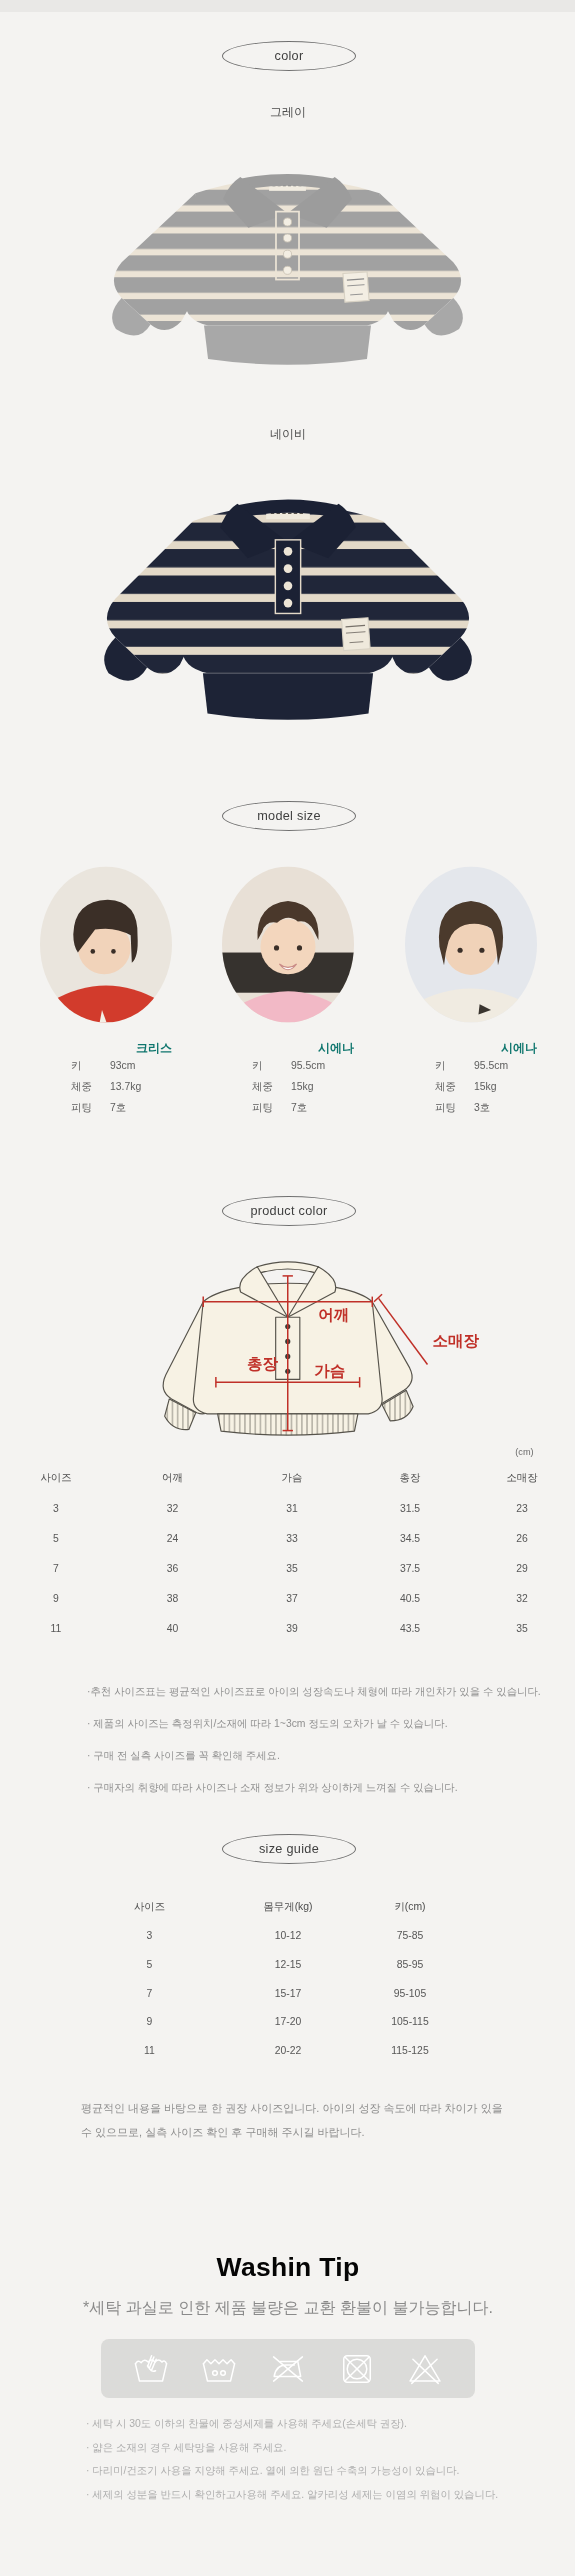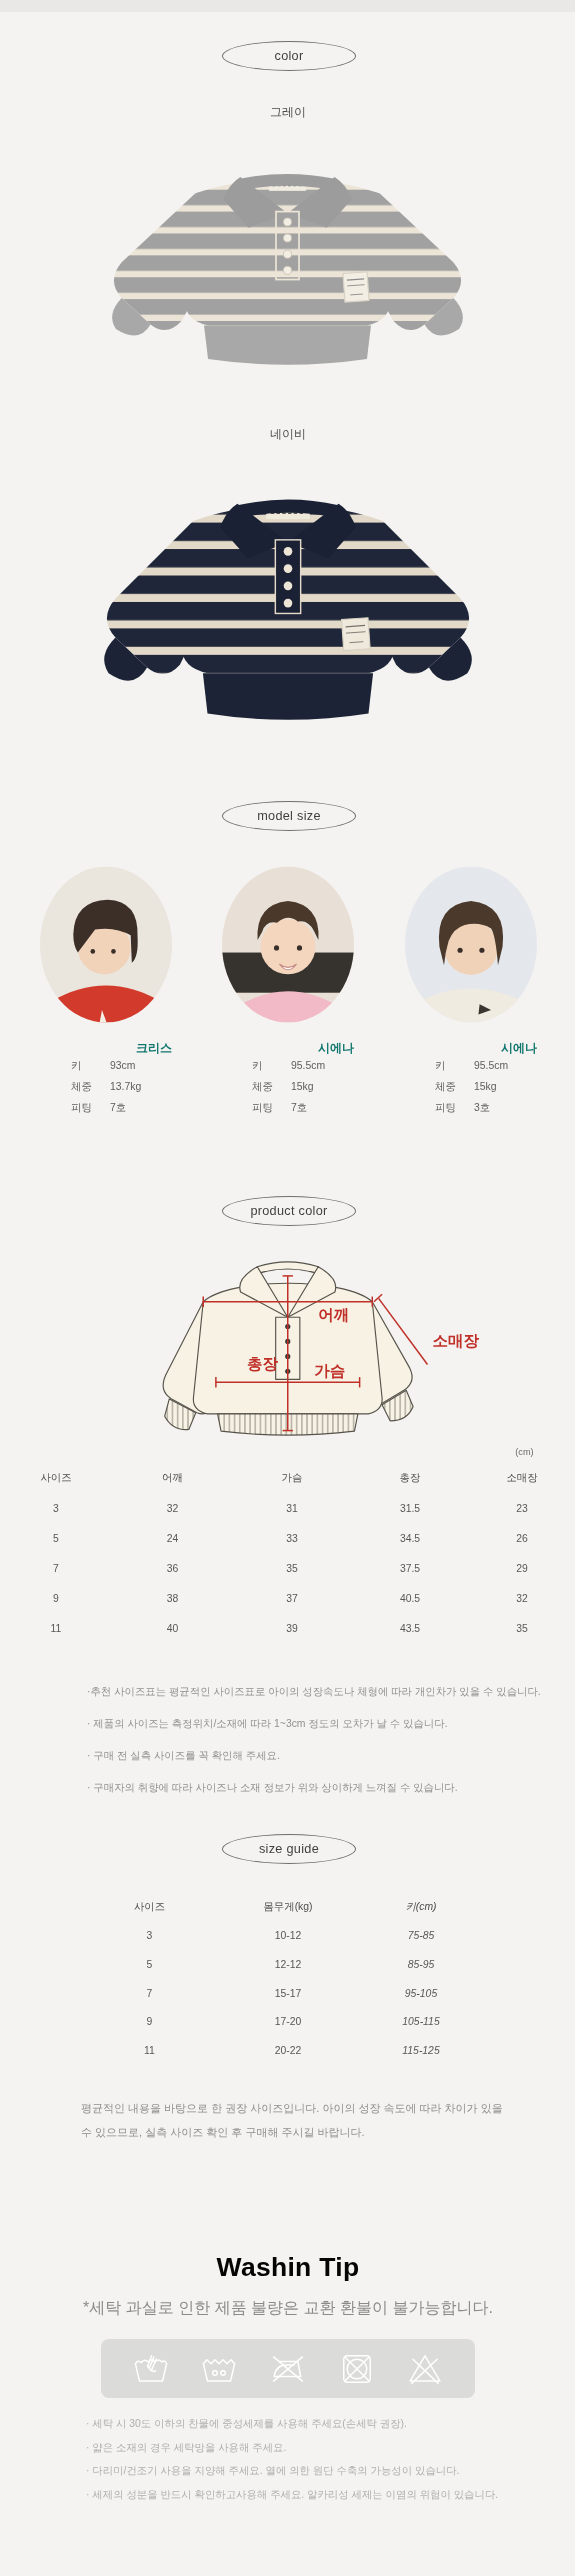--- a/index.html
+++ b/index.html
@@ -46,21 +46,21 @@
     align-items:center;font-size:10.4px;color:#575757;
   }
   .ps-row div{text-align:center;}
   .ps-row.head{color:#4d4d4d;}
   .notes{position:absolute;left:87px;top:1664px;width:472px;}
   .notes p{margin:0;line-height:32px;font-size:10.4px;color:#909090;}
   .sg-row{position:absolute;left:0;width:576px;height:15px;font-size:10.4px;color:#575757;}
   .sg-row span{position:absolute;text-align:center;top:0;}
   .sg-row .c1{left:92px;width:115px;}
   .sg-row .c2{left:219px;width:138px;}
-  .sg-row .c3{left:352px;width:138px;font-style:italic;}
+  .sg-row .c3{left:341px;width:138px;}
   .sg-note{
     position:absolute;left:81px;top:2084px;width:432px;
     font-size:11px;line-height:24px;color:#8e8e8e;
   }
   .wash-title{
     position:absolute;left:0;top:2240px;width:576px;text-align:center;
     font-size:26.5px;font-weight:800;color:#050505;letter-spacing:0.3px;
   }
   .wash-warning{
     position:absolute;left:0;top:2286px;width:576px;text-align:center;
@@ -404,21 +404,21 @@
     <span class="c2">몸무게(kg)</span>
     <span class="c3">키(cm)</span>
   </div>
   <div class="sg-row" style="top:1918px">
     <span class="c1">3</span>
     <span class="c2">10-12</span>
     <span class="c3">75-85</span>
   </div>
   <div class="sg-row" style="top:1947px">
     <span class="c1">5</span>
-    <span class="c2">12-12</span>
+    <span class="c2">12-15</span>
     <span class="c3">85-95</span>
   </div>
   <div class="sg-row" style="top:1976px">
     <span class="c1">7</span>
     <span class="c2">15-17</span>
     <span class="c3">95-105</span>
   </div>
   <div class="sg-row" style="top:2004px">
     <span class="c1">9</span>
     <span class="c2">17-20</span>

